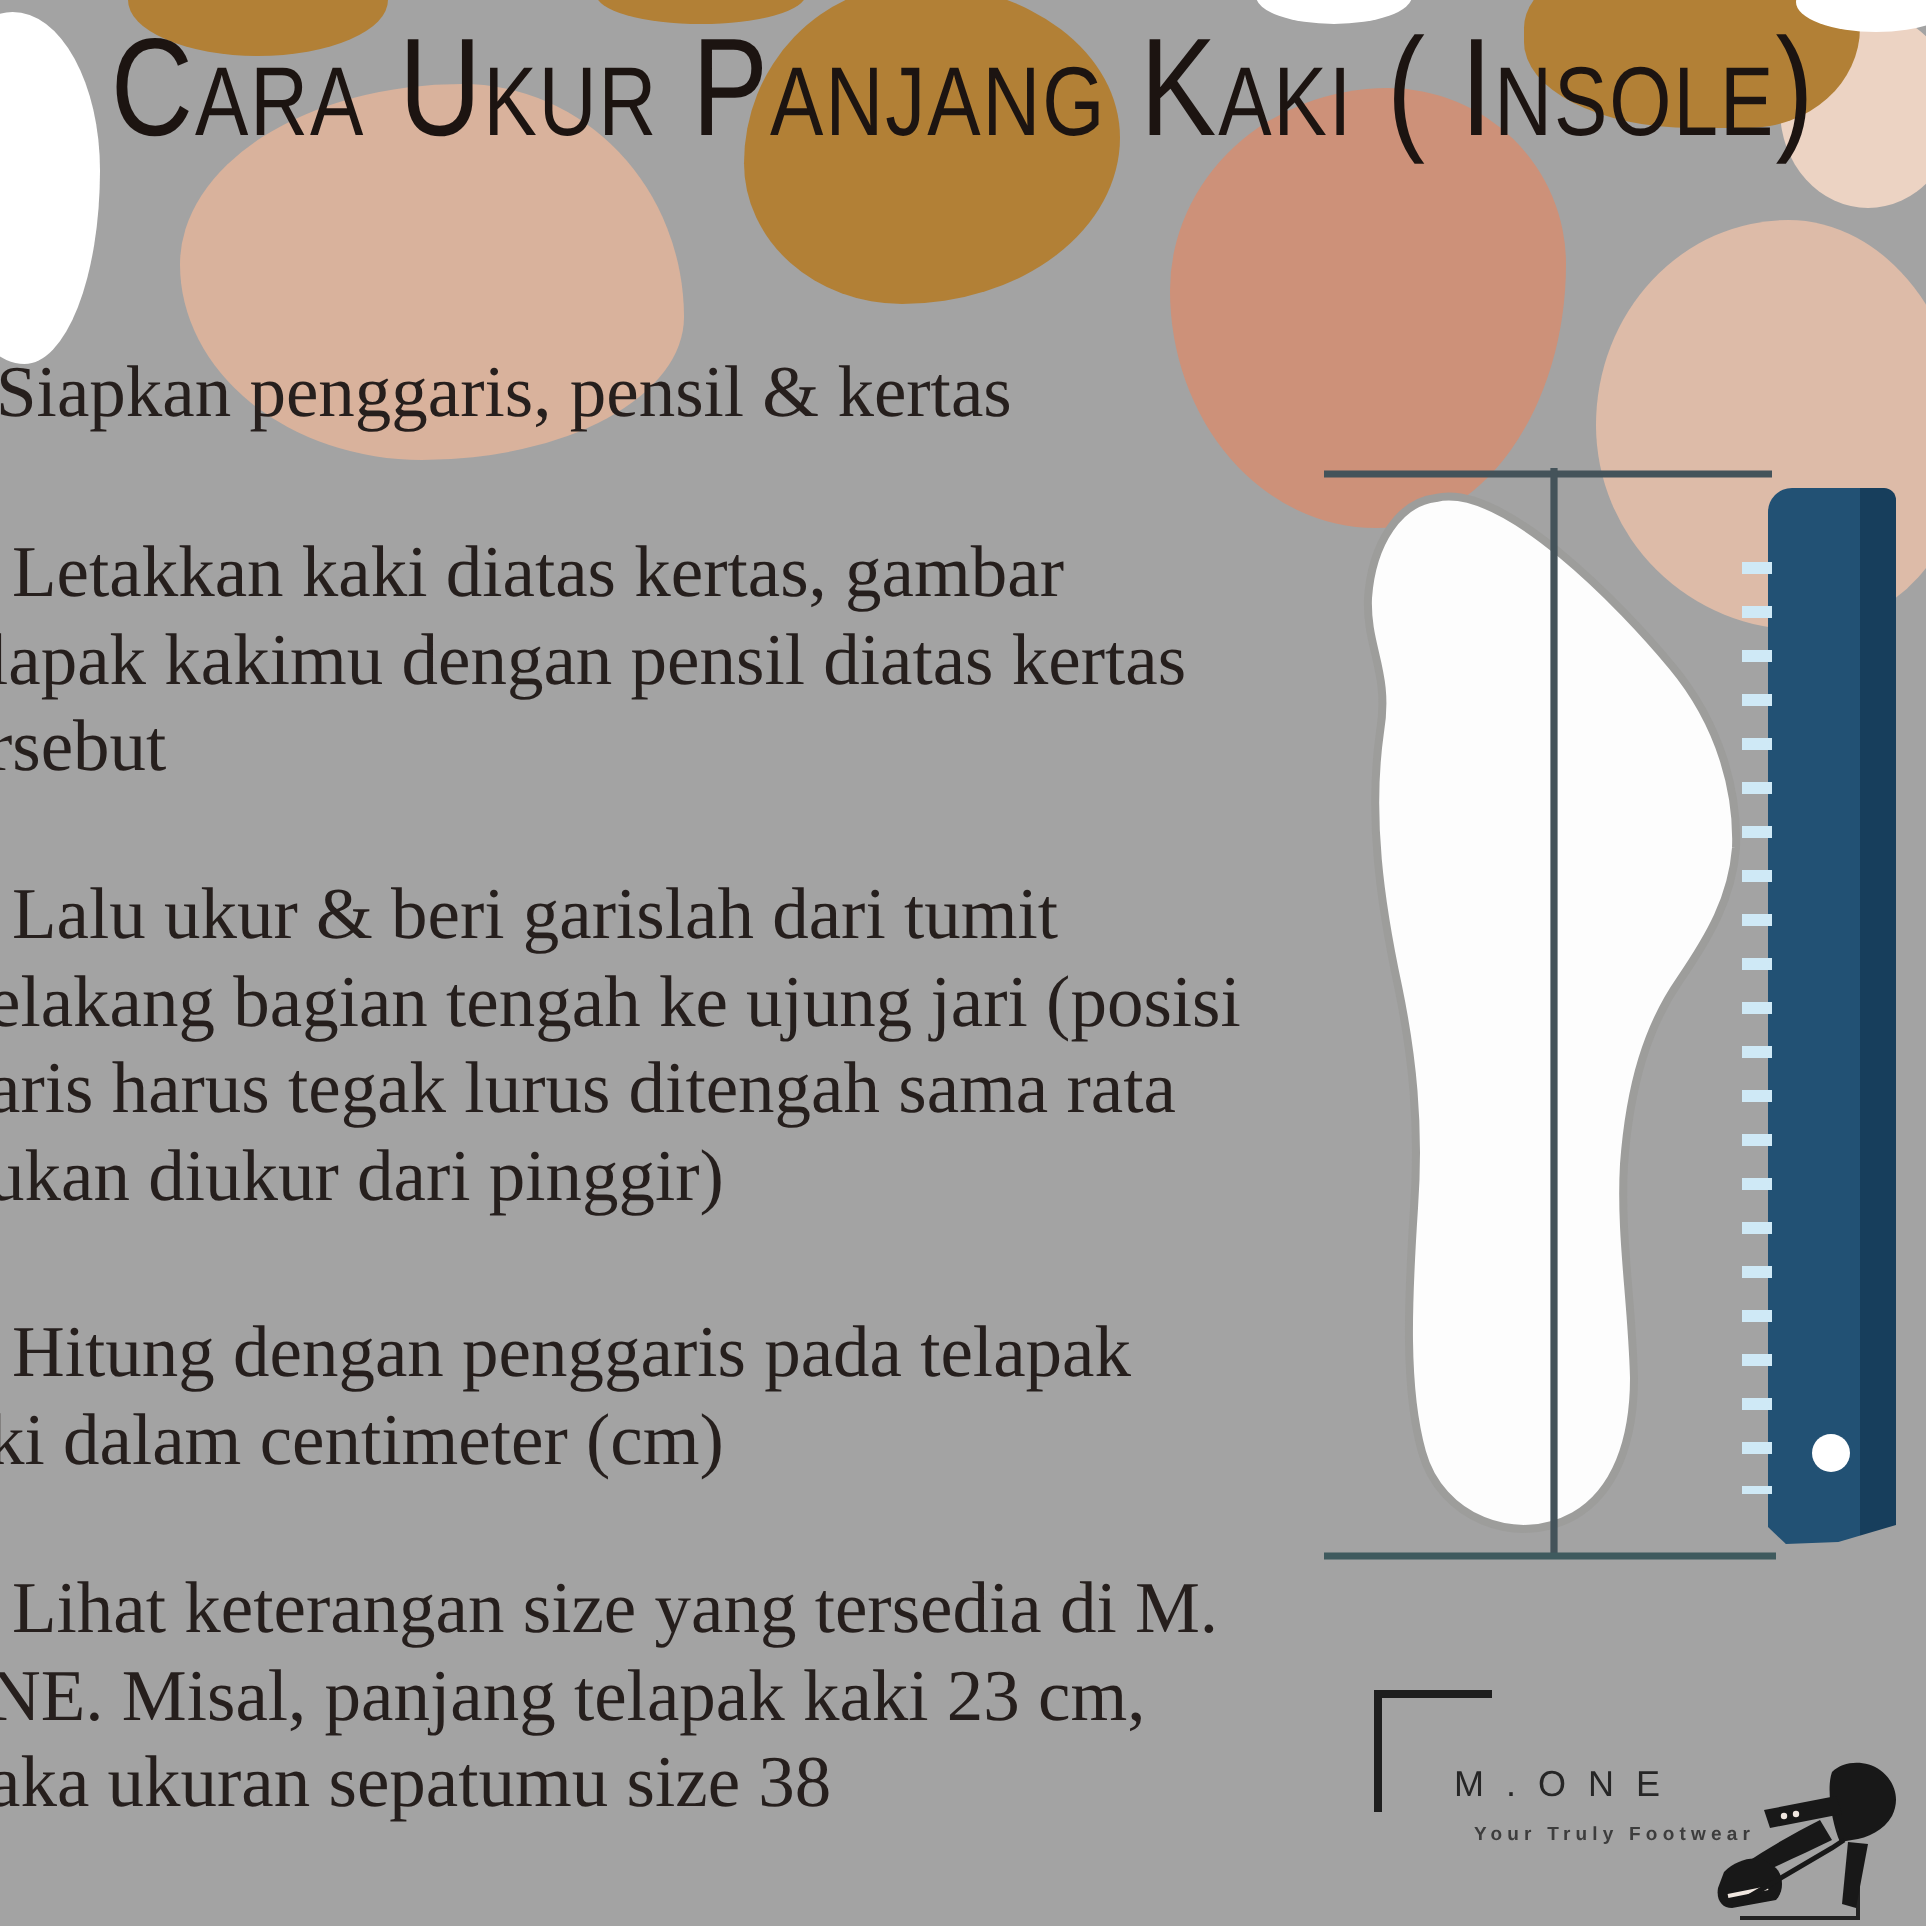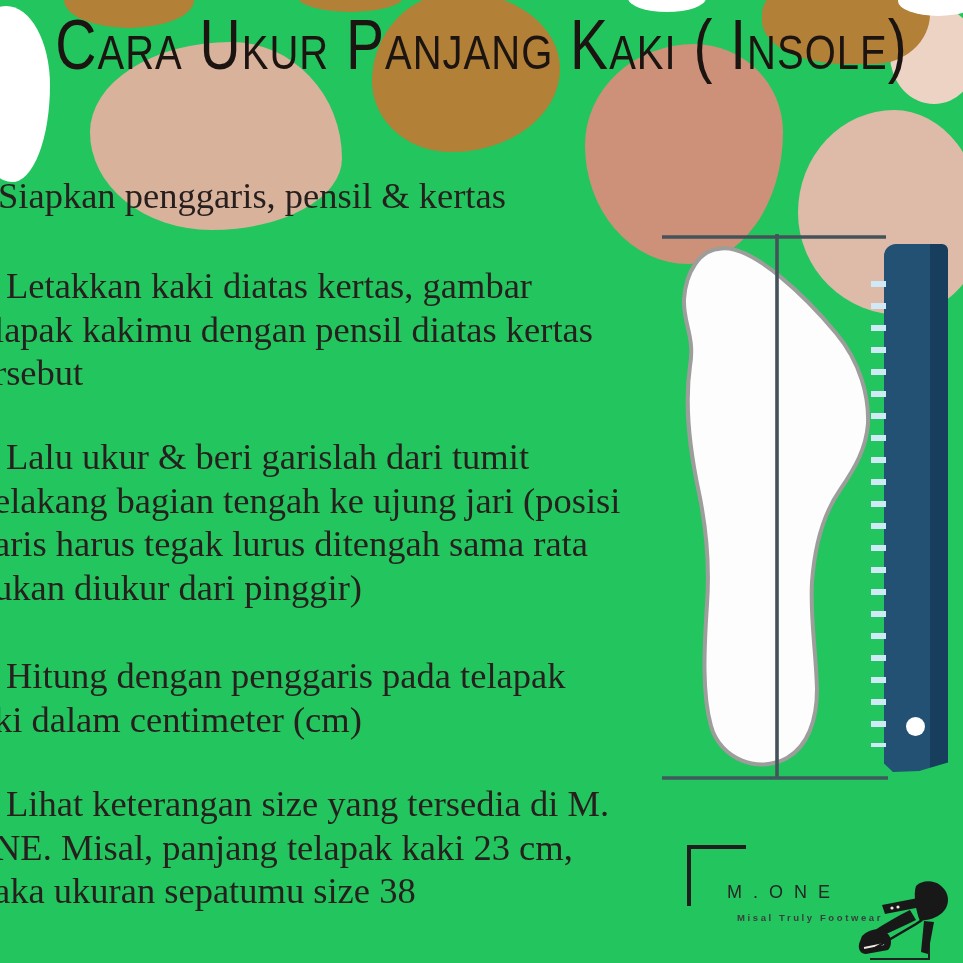--- a/index.html
+++ b/index.html
@@ -1,16 +1,16 @@
 <!DOCTYPE html>
 <html><head>
 <meta charset="utf-8">
 <style>
   html,body{margin:0;padding:0;background:#f0e7e0;}
-  .canvas{position:relative;width:963px;height:963px;overflow:hidden;background:#22c55e;font-family:"Liberation Sans",sans-serif;}
+  .canvas{position:relative;width:963px;height:963px;overflow:hidden;background:#a3a3a3;font-family:"Liberation Sans",sans-serif;}
   .blob{position:absolute;}
   .b-white-left{left:-34px;top:6px;width:84px;height:176px;background:#ffffff;border-radius:48% 52% 45% 55% / 40% 45% 55% 60%;}
   .b-gold-tl{left:64px;top:-28px;width:130px;height:56px;background:#b28036;border-radius:50%;}
   .b-gold-dot{left:298px;top:-18px;width:105px;height:30px;background:#b28036;border-radius:50%;}
   .b-tan-left{left:90px;top:42px;width:252px;height:188px;background:#d9b29c;border-radius:56% 44% 52% 48% / 48% 62% 38% 52%;}
   .b-gold-center{left:372px;top:-8px;width:188px;height:160px;background:#b28036;border-radius:46% 54% 58% 42% / 56% 48% 52% 44%;}
   .b-salmon{left:585px;top:44px;width:198px;height:220px;background:#cd9179;border-radius:55% 45% 48% 52% / 46% 40% 60% 54%;}
   .b-white-tm{left:628px;top:-16px;width:78px;height:28px;background:#ffffff;border-radius:50%;}
   .b-pale-right{left:890px;top:6px;width:88px;height:98px;background:#ecd3c3;border-radius:50%;}
   .b-gold-tr{left:762px;top:-22px;width:168px;height:86px;background:#b28036;border-radius:45% 55% 40% 60% / 50% 50% 70% 60%;}
@@ -113,21 +113,21 @@
     <line x1="137" y1="9" x2="137" y2="553" stroke="#44535a" stroke-width="3.6"></line>
     <line x1="22" y1="553" x2="248" y2="553" stroke="#3f5a5e" stroke-width="3.6"></line>
   </svg>
 
   <div class="ruler"></div>
   <div class="ruler-ticks"></div>
   <div class="ruler-hole"></div>
 
   <div class="logo-bracket"></div>
   <div class="logo-brand">M.ONE</div>
-  <div class="logo-tagline">Misal Truly Footwear</div>
+  <div class="logo-tagline">Your Truly Footwear</div>
   <div class="logo-bracket2"></div>
   <svg class="shoe-svg" width="97" height="80" viewBox="0 0 97 80">
 
     <path d="M58 6 C64 0 75 0 82 5 C90 11 92 20 88 28 C84 35 76 39 68 40 L62 41 C58 32 55 14 58 6 Z" fill="#181818"></path>
 
     <path d="M24 25 L60 18 L63 27 L27 34 Z" fill="#181818"></path>
     <circle cx="34" cy="28" r="1.6" fill="#f0e7e0"></circle>
     <circle cx="40" cy="27" r="1.6" fill="#f0e7e0"></circle>
 
     <path d="M14 52 C26 44 40 36 52 30 L58 40 C46 46 32 52 20 58 Z" fill="#181818"></path>

